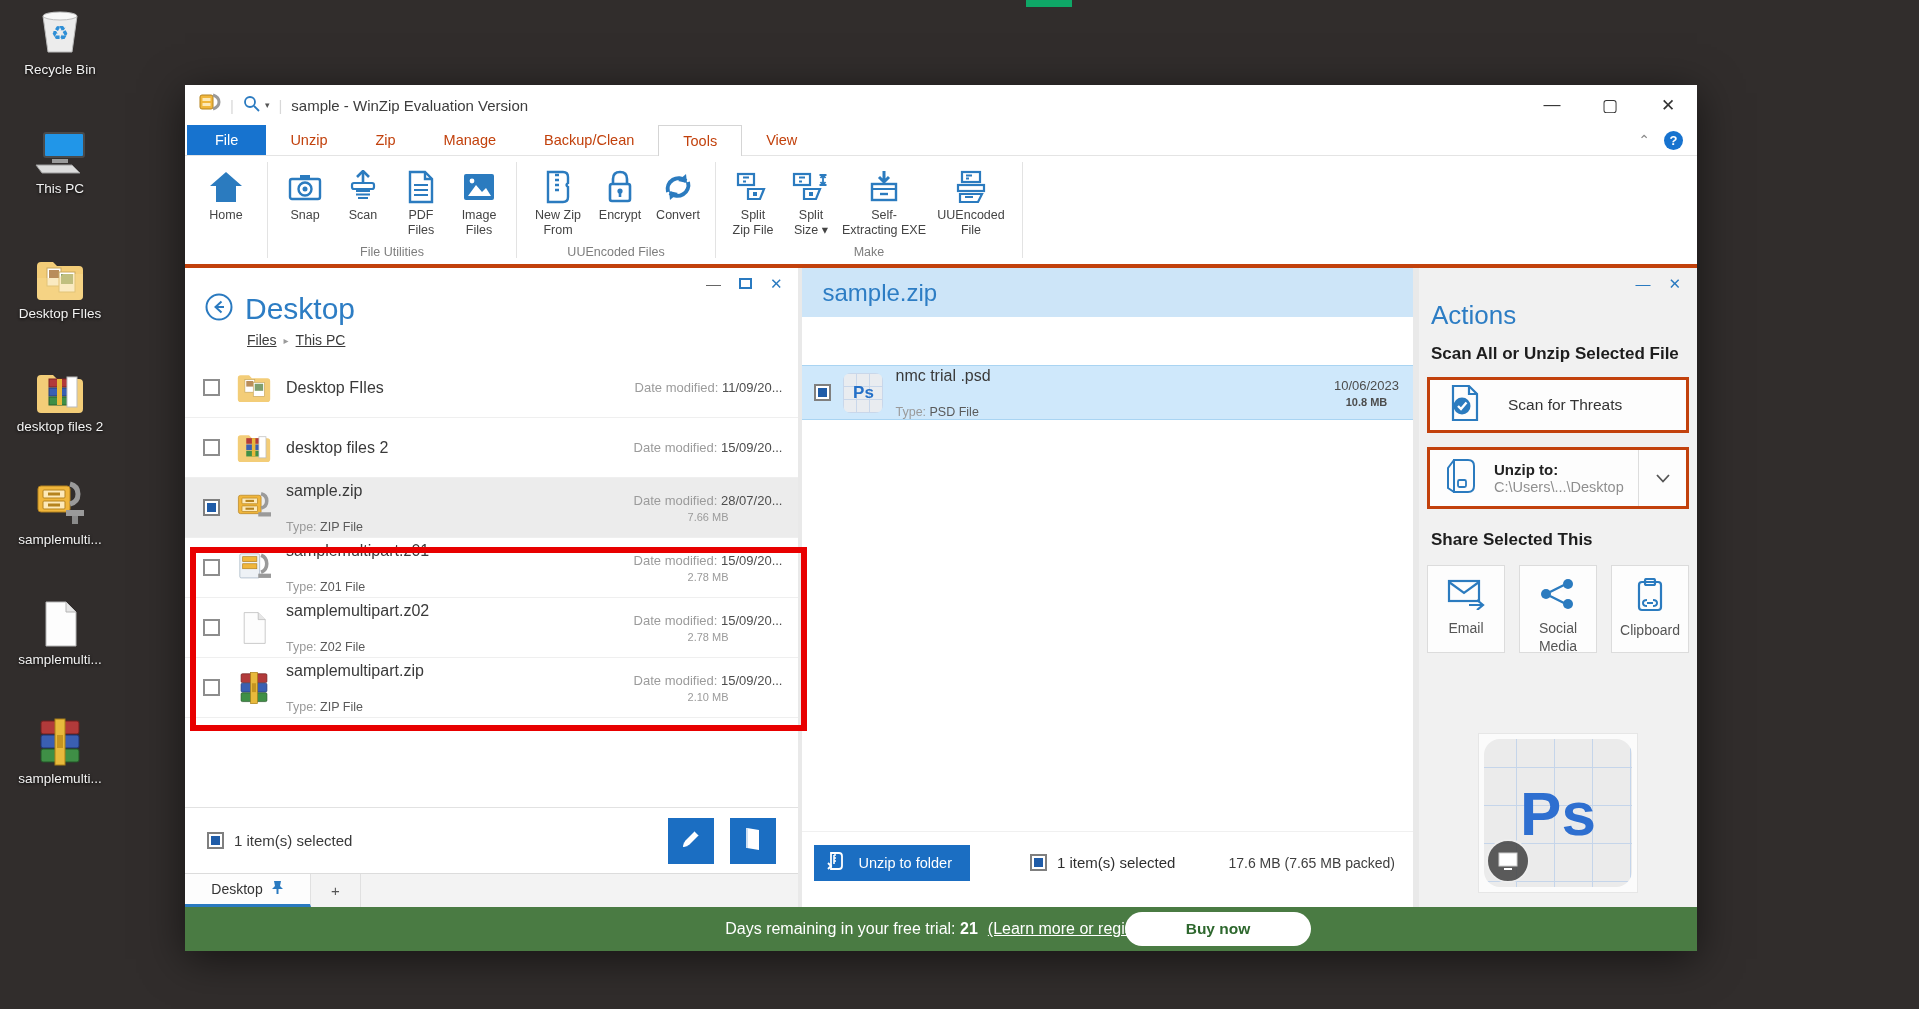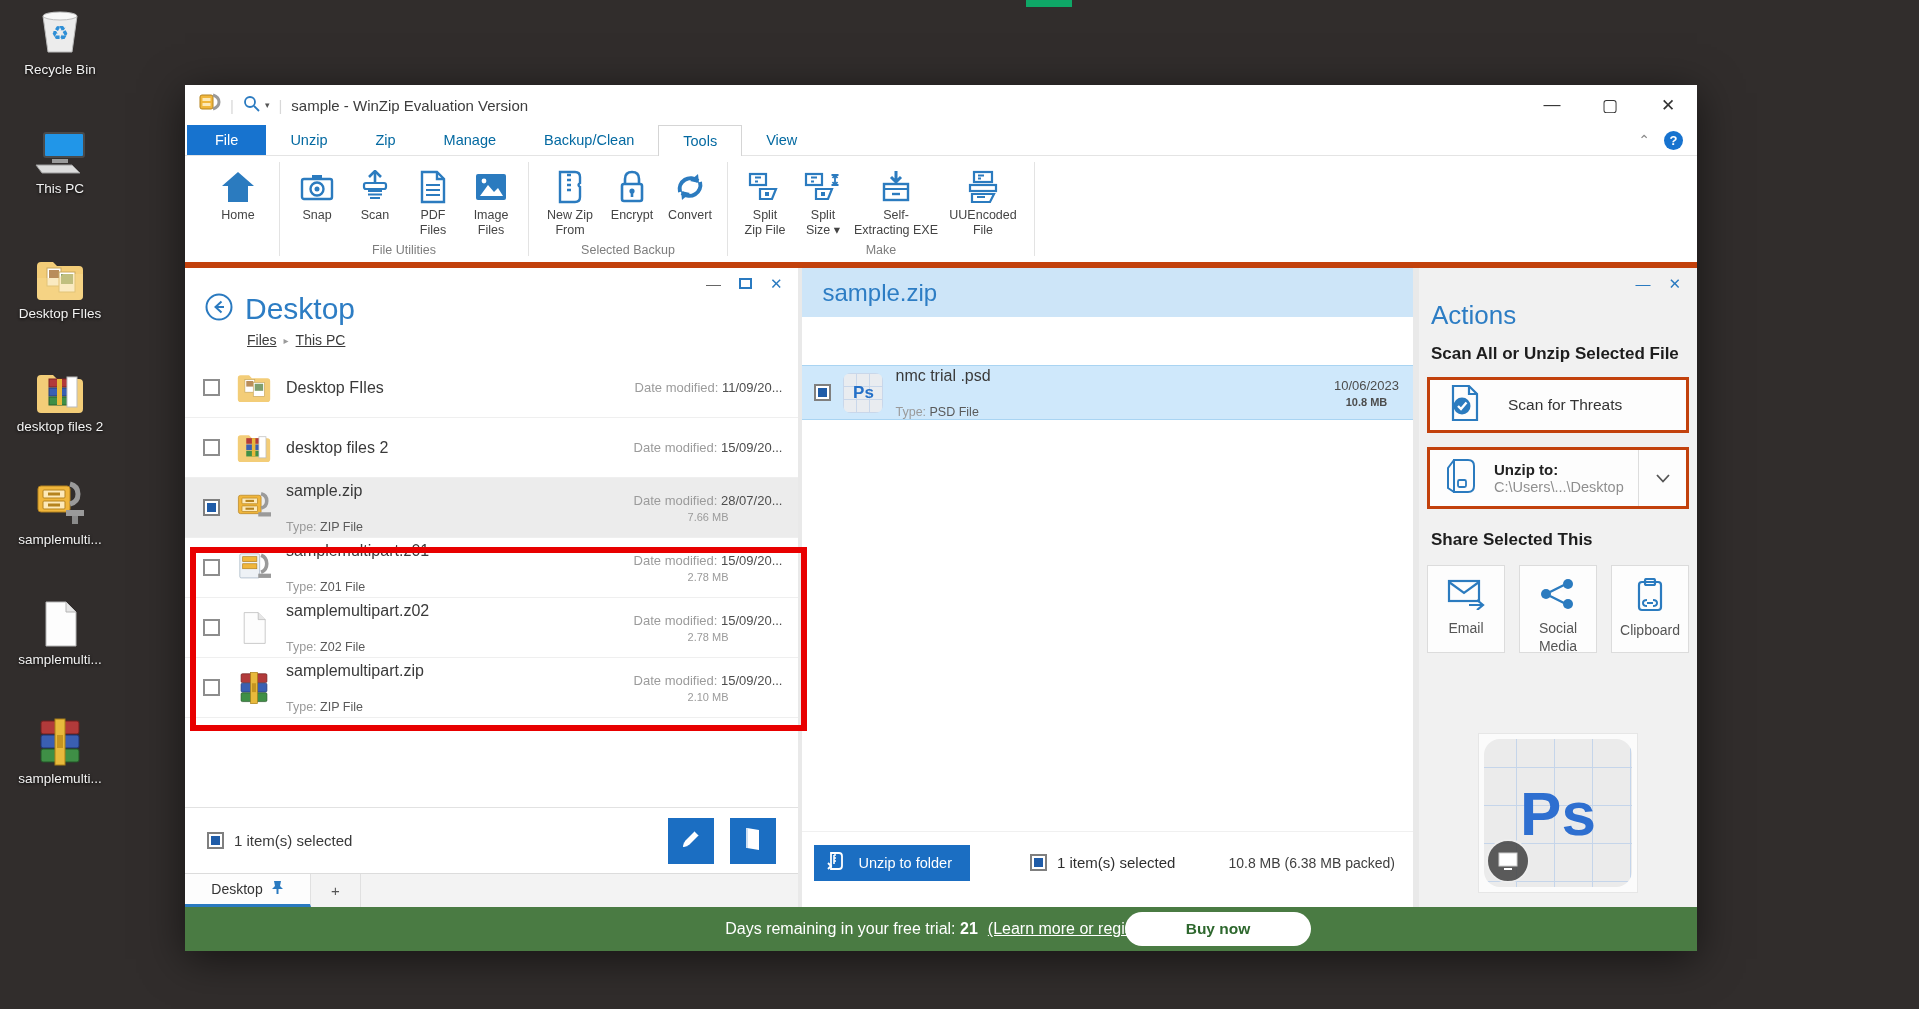--- a/index.html
+++ b/index.html
@@ -18,29 +18,29 @@
   .win { position:absolute; left:185px; top:85px; width:1512px; height:866px; background:#fff; box-shadow:0 8px 40px rgba(0,0,0,.55); display:flex; flex-direction:column; }
   .titlebar { height:40px; display:flex; align-items:center; padding-left:14px; background:#fff; }
   .tb-sep { color:#d8d8d8; font-size:15px; margin:0 9px; }
   .tb-title { font-size:15px; color:#3d3d3d; }
   .tb-caret { font-size:9px; color:#555; margin-left:5px; }
   .tb-controls { margin-left:auto; display:flex; align-items:center; height:100%; }
   .tb-ctl { width:58px; height:100%; display:flex; align-items:center; justify-content:center; font-size:17px; color:#333; cursor:default; }
 
   
   .tabrow { height:31px; display:flex; align-items:stretch; padding-left:2px; background:#fff; position:relative; border-bottom:1px solid #e4e4e4; }
-  .tab { padding:0 24px; display:flex; align-items:center; font-size:14.5px; color:#0369a1; }
+  .tab { padding:0 24px; display:flex; align-items:center; font-size:14.5px; color:#c2410c; }
   .tab.file { background:#1773cf; color:#fff; padding:0 28px; }
   .tab.active { border:1px solid #d5d5d5; border-bottom:none; background:#fff; margin-bottom:-1px; }
   .tab-right { position:absolute; right:14px; top:0; height:100%; display:flex; align-items:center; gap:14px; }
   .collapse-caret { color:#8a8a8a; font-size:14px; }
   .help-circle { width:19px; height:19px; border-radius:50%; background:#1773cf; color:#fff; font-size:13px; font-weight:bold; display:flex; align-items:center; justify-content:center; }
 
   
-  .ribbon { height:112px; background:#fff; display:flex; align-items:stretch; padding-left:14px; border-bottom:6px solid #c2410c; }
+  .ribbon { height:112px; background:#fff; display:flex; align-items:stretch; padding-left:2px; border-bottom:4px solid #c2410c; }
   .rib-group { display:flex; flex-direction:column; padding:6px 6px 2px; }
   .rib-btns { display:flex; flex:1; }
   .rib-glabel { text-align:center; font-size:12.5px; color:#7d7d7d; padding-bottom:3px; }
   .rib-sep { width:1px; background:#e3e3e3; margin:6px 2px; }
   .rib-btn { width:58px; display:flex; flex-direction:column; align-items:center; padding-top:4px; }
   .rib-btn .ric { height:42px; display:flex; align-items:center; justify-content:center; }
   .rib-btn .rlab { font-size:12.5px; color:#444; line-height:1.22; text-align:center; }
   .w64{width:66px}.w74{width:88px}.w80{width:86px}
 
   
@@ -352,21 +352,21 @@
                 <svg width="36" height="34" viewBox="0 0 36 34">
                   <path d="M8 22 a11 11 0 0 1 18-11" fill="none" stroke="#2b7bbf" stroke-width="4"></path>
                   <path d="M26 4 L27 13 L18 11 Z" fill="#2b7bbf"></path>
                   <path d="M28 12 a11 11 0 0 1 -18 11" fill="none" stroke="#2b7bbf" stroke-width="4"></path>
                   <path d="M10 30 L9 21 L18 23 Z" fill="#2b7bbf"></path>
                 </svg>
               </span>
             <span class="rlab">Convert</span>
           </div>
         </div>
-        <div class="rib-glabel">Selected Backup</div>
+        <div class="rib-glabel">UUEncoded Files</div>
       </div>
       <div class="rib-sep"></div>
       <div class="rib-group">
         <div class="rib-btns">
           <div class="rib-btn">
             <span class="ric">
                 <svg width="34" height="32" viewBox="0 0 34 32">
                   <rect x="2" y="3" width="16" height="11" fill="none" stroke="#2b7bbf" stroke-width="2.2"></rect>
                   <path d="M7 6.5 h6 M7 10.5 h3" stroke="#2b7bbf" stroke-width="2"></path>
                   <path d="M12 18 H28 L24 28 H12 Z" fill="none" stroke="#2b7bbf" stroke-width="2.2"></path>
@@ -621,21 +621,21 @@
                   <path d="M5 2 H13 Q16 2 16 5 V15 Q16 18 13 18 H5 Z" fill="none" stroke="#fff" stroke-width="1.8"></path>
                   <path d="M8 4 v9 M8 4 h2 M8 7 h2 M8 10 h2" stroke="#fff" stroke-width="1.6"></path>
                   <path d="M2 12 L5 15 L2 18" fill="none" stroke="#fff" stroke-width="1.8"></path>
                 </svg></span>
             <span>Unzip to folder</span>
           </div>
           <div class="mp-status">
             <span class="cb on"></span>
             <span>1 item(s) selected</span>
           </div>
-          <div class="mp-size">10.8 MB (6.38 MB packed)</div>
+          <div class="mp-size">17.6 MB (7.65 MB packed)</div>
         </div>
       </div>
 
       <div class="pane-right">
         <div class="mini-ctls">
           <span class="mini">—</span>
           <span class="mini">✕</span>
         </div>
         <div class="ap-title">Actions</div>
         <div class="ap-h">Scan All or Unzip Selected File</div>

